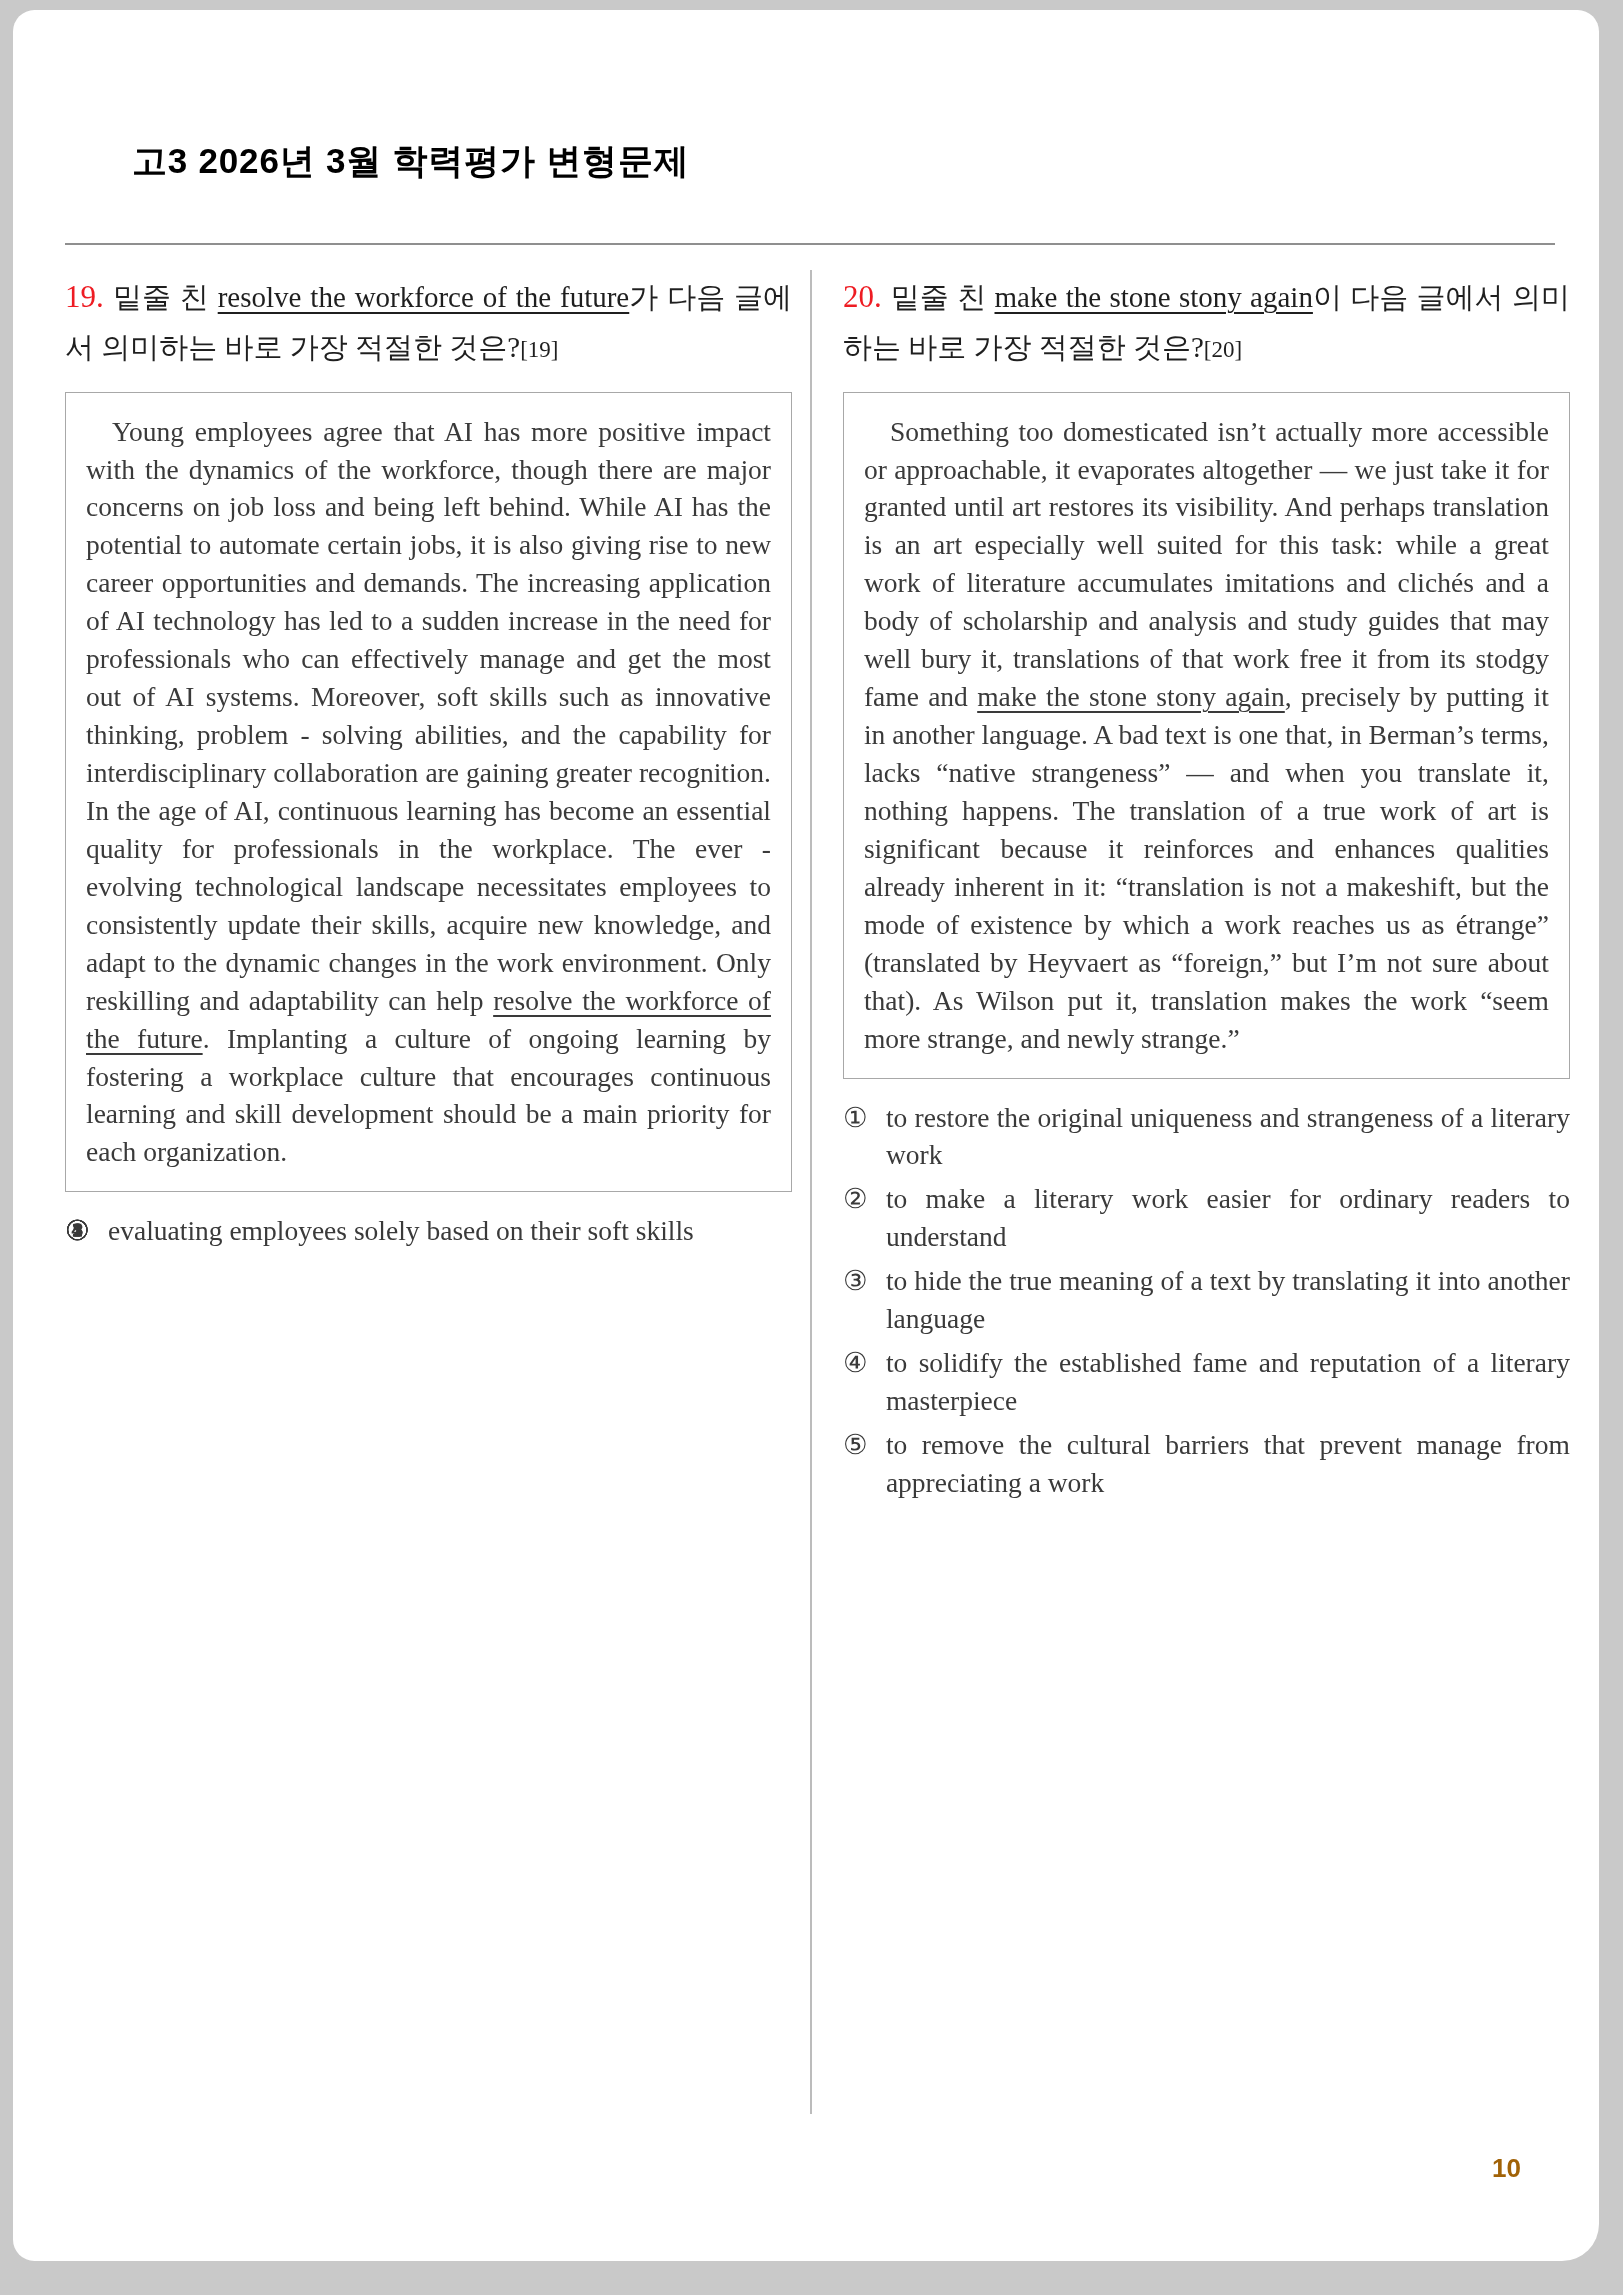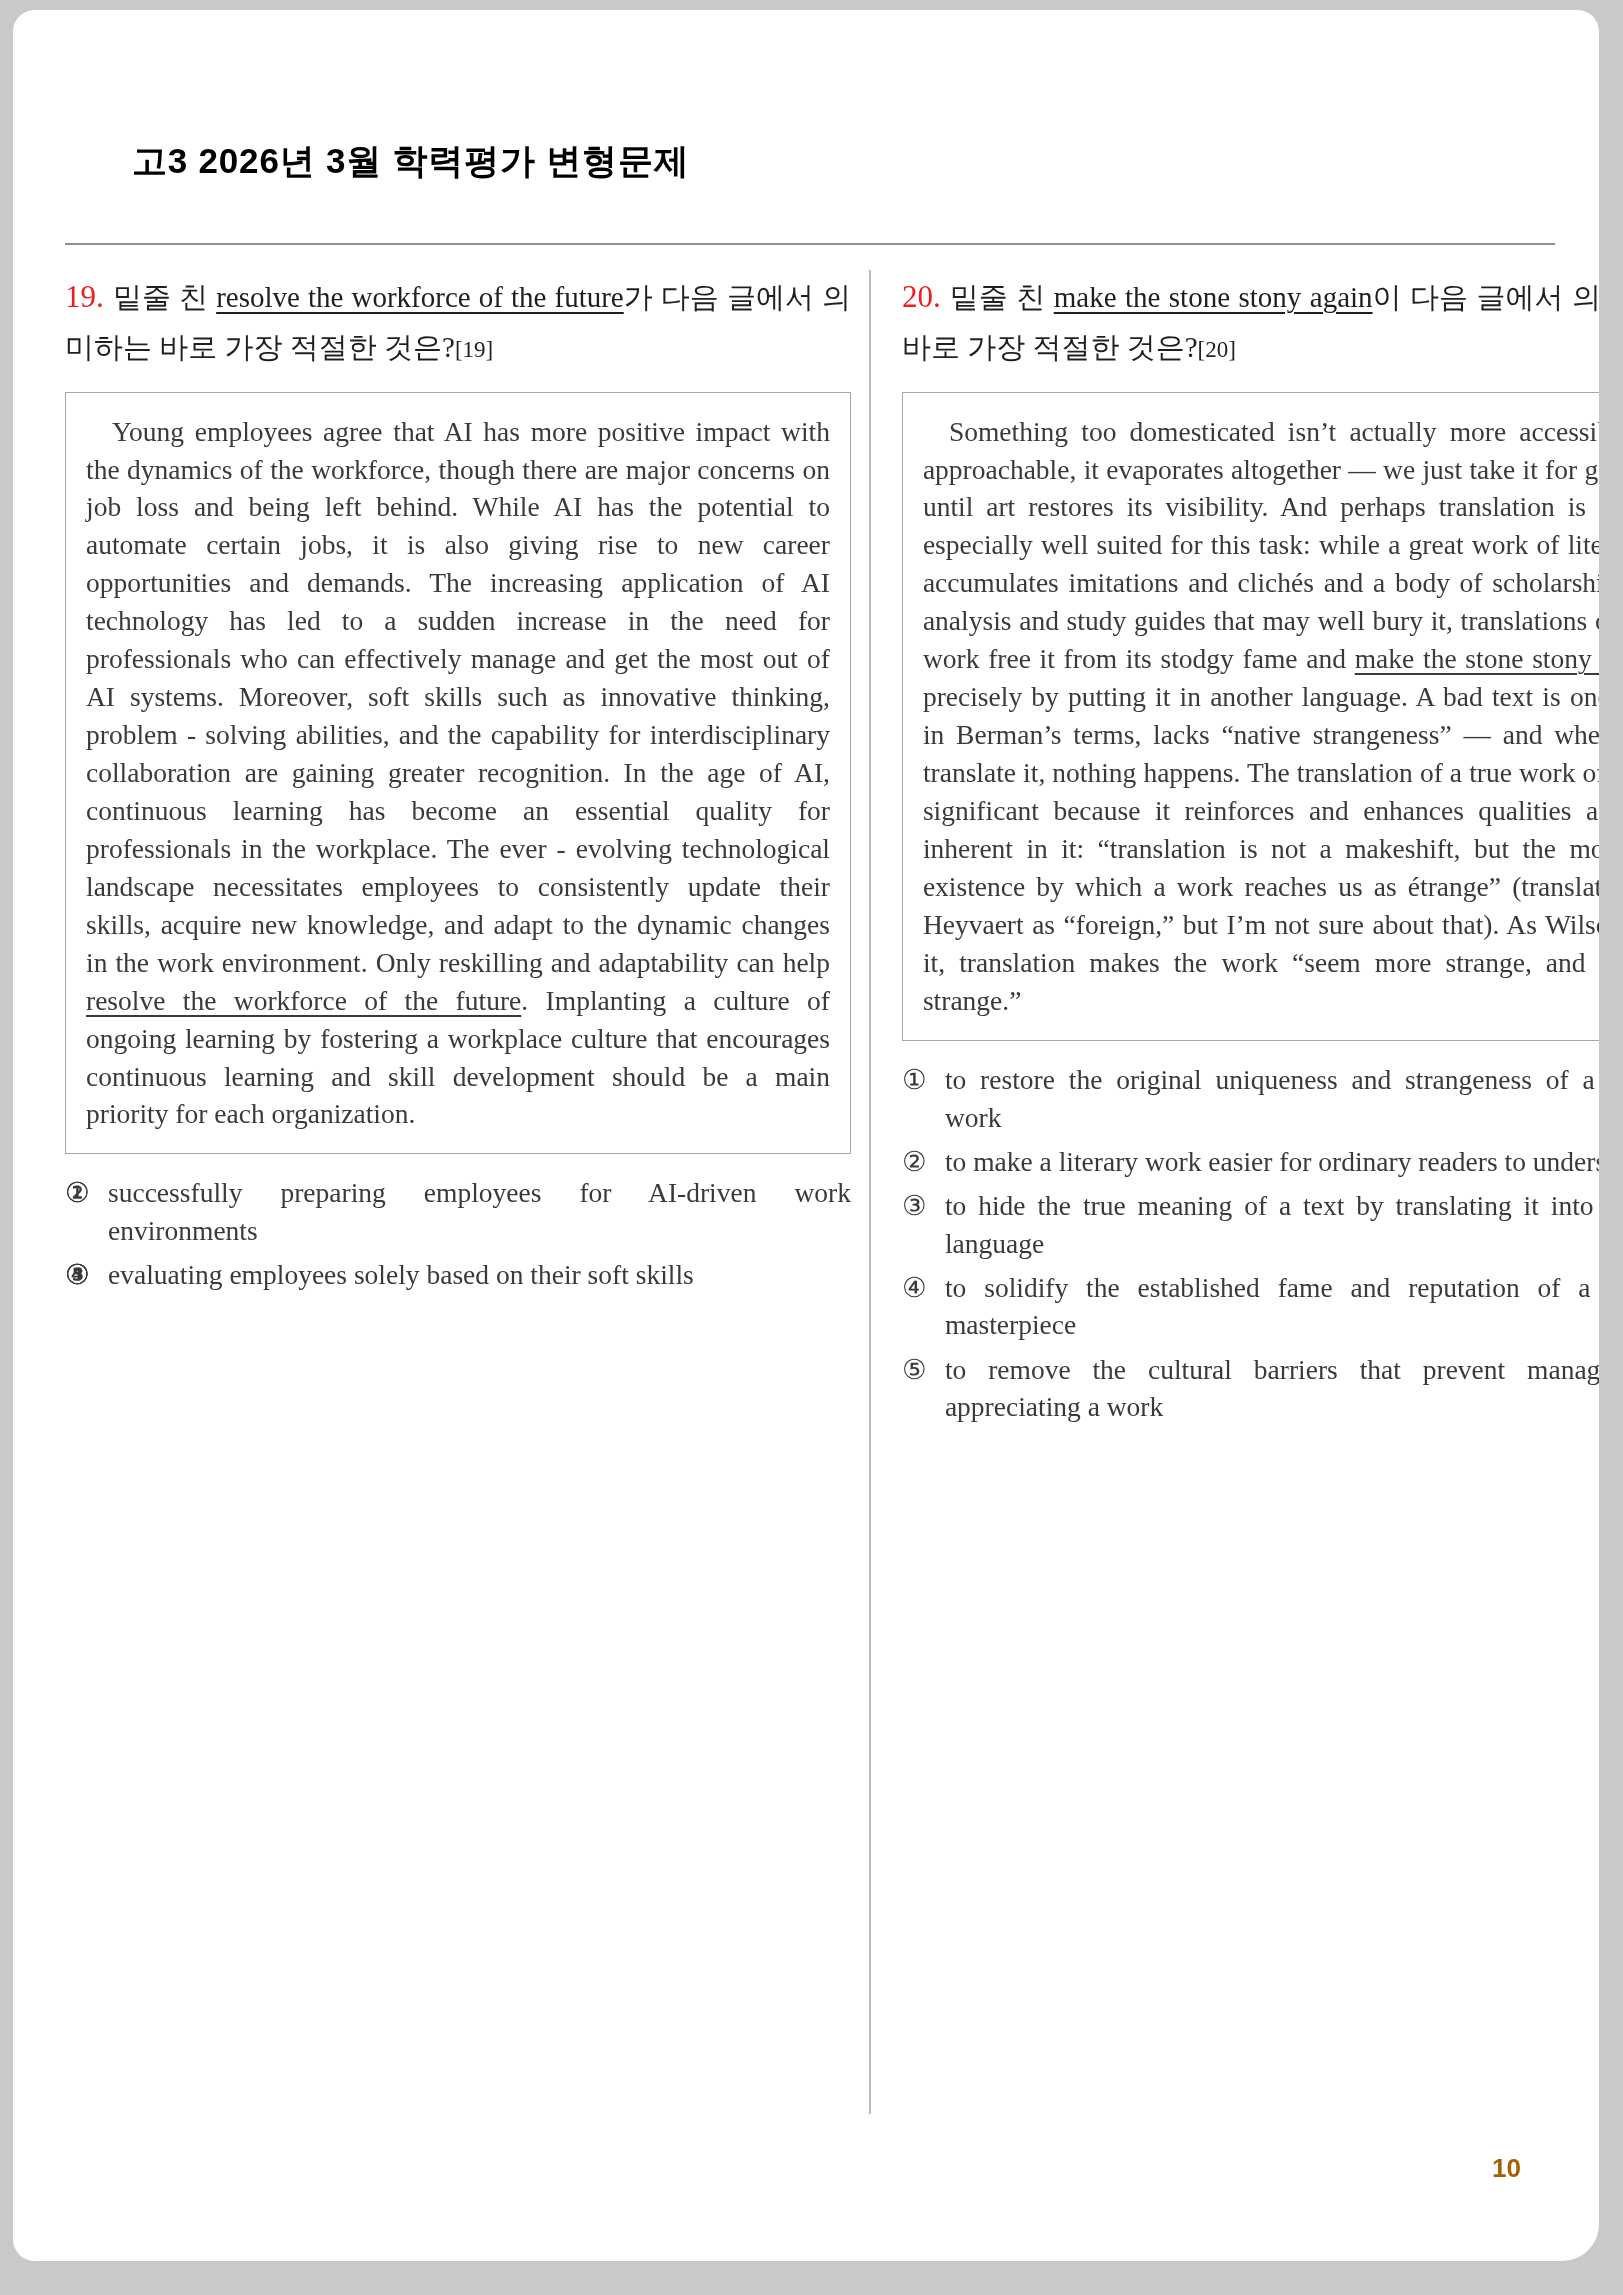--- a/index.html
+++ b/index.html
@@ -20,21 +20,21 @@
     font-weight:bold;font-size:35px;color:#000;letter-spacing:0.8px;
     margin:13px;
   }
   .header-rule{
     position:absolute;left:52px;top:233px;width:1490px;height:2.3px;
     background:#8f8f8f;border:none;margin:0;
   }
   .columns{
     position:absolute;left:52px;top:260px;display:flex;align-items:flex-start;
   }
-  .col{width:786px;}
+  .col{width:727px;}
   .col-divider{
     width:2.3px;height:1844px;background:#bcbcbc;
     margin-left:17.6px;margin-right:31px;flex:none;
   }
   .q-head{
     margin:0;font-size:29px;line-height:1.72;color:#1f1f1f;
     text-align:justify;
   }
   .q-num{
     color:var(--accent,#ee1c23);font-size:31px;margin-right:9.2px;
@@ -77,21 +77,21 @@
 
   <div class="columns">
 
     <section class="col">
       <p class="q-head"><span class="q-num">19.</span><span>밑줄 친 </span><span class="u">resolve the workforce of the future</span><span>가 다음 글에서 의미하는 바로 가장 적절한 것은?</span><span class="q-ref">[19]</span></p>
 
       <div class="passage"><span>Young employees agree that AI has more positive impact with the dynamics of the workforce, though there are major concerns on job loss and being left behind. While AI has the potential to automate certain jobs, it is also giving rise to new career opportunities and demands. The increasing application of AI technology has led to a sudden increase in the need for professionals who can effectively manage and get the most out of AI systems. Moreover, soft skills such as innovative thinking, problem - solving abilities, and the capability for interdisciplinary collaboration are gaining greater recognition. In the age of AI, continuous learning has become an essential quality for professionals in the workplace. The ever - evolving technological landscape necessitates employees to consistently update their skills, acquire new knowledge, and adapt to the dynamic changes in the work environment. Only reskilling and adaptability can help </span><span class="u">resolve the workforce of the future</span><span>. Implanting a culture of ongoing learning by fostering a workplace culture that encourages continuous learning and skill development should be a main priority for each organization.</span></div>
 
       <ol class="options">
         <li><span class="opt-marker">①</span></li>
-        <li><span class="opt-marker">②</span><span>successfully preparing employees for AI-driven work environments</span></li>
+        <li><span class="opt-marker">②</span></li>
         <li><span class="opt-marker">③</span></li>
         <li><span class="opt-marker">④</span></li>
         <li><span class="opt-marker">⑤</span><span>evaluating employees solely based on their soft skills</span></li>
       </ol>
     </section>
 
     <div class="col-divider"></div>
 
     <section class="col">
       <p class="q-head"><span class="q-num">20.</span><span>밑줄 친 </span><span class="u">make the stone stony again</span><span>이 다음 글에서 의미하는 바로 가장 적절한 것은?</span><span class="q-ref">[20]</span></p>

